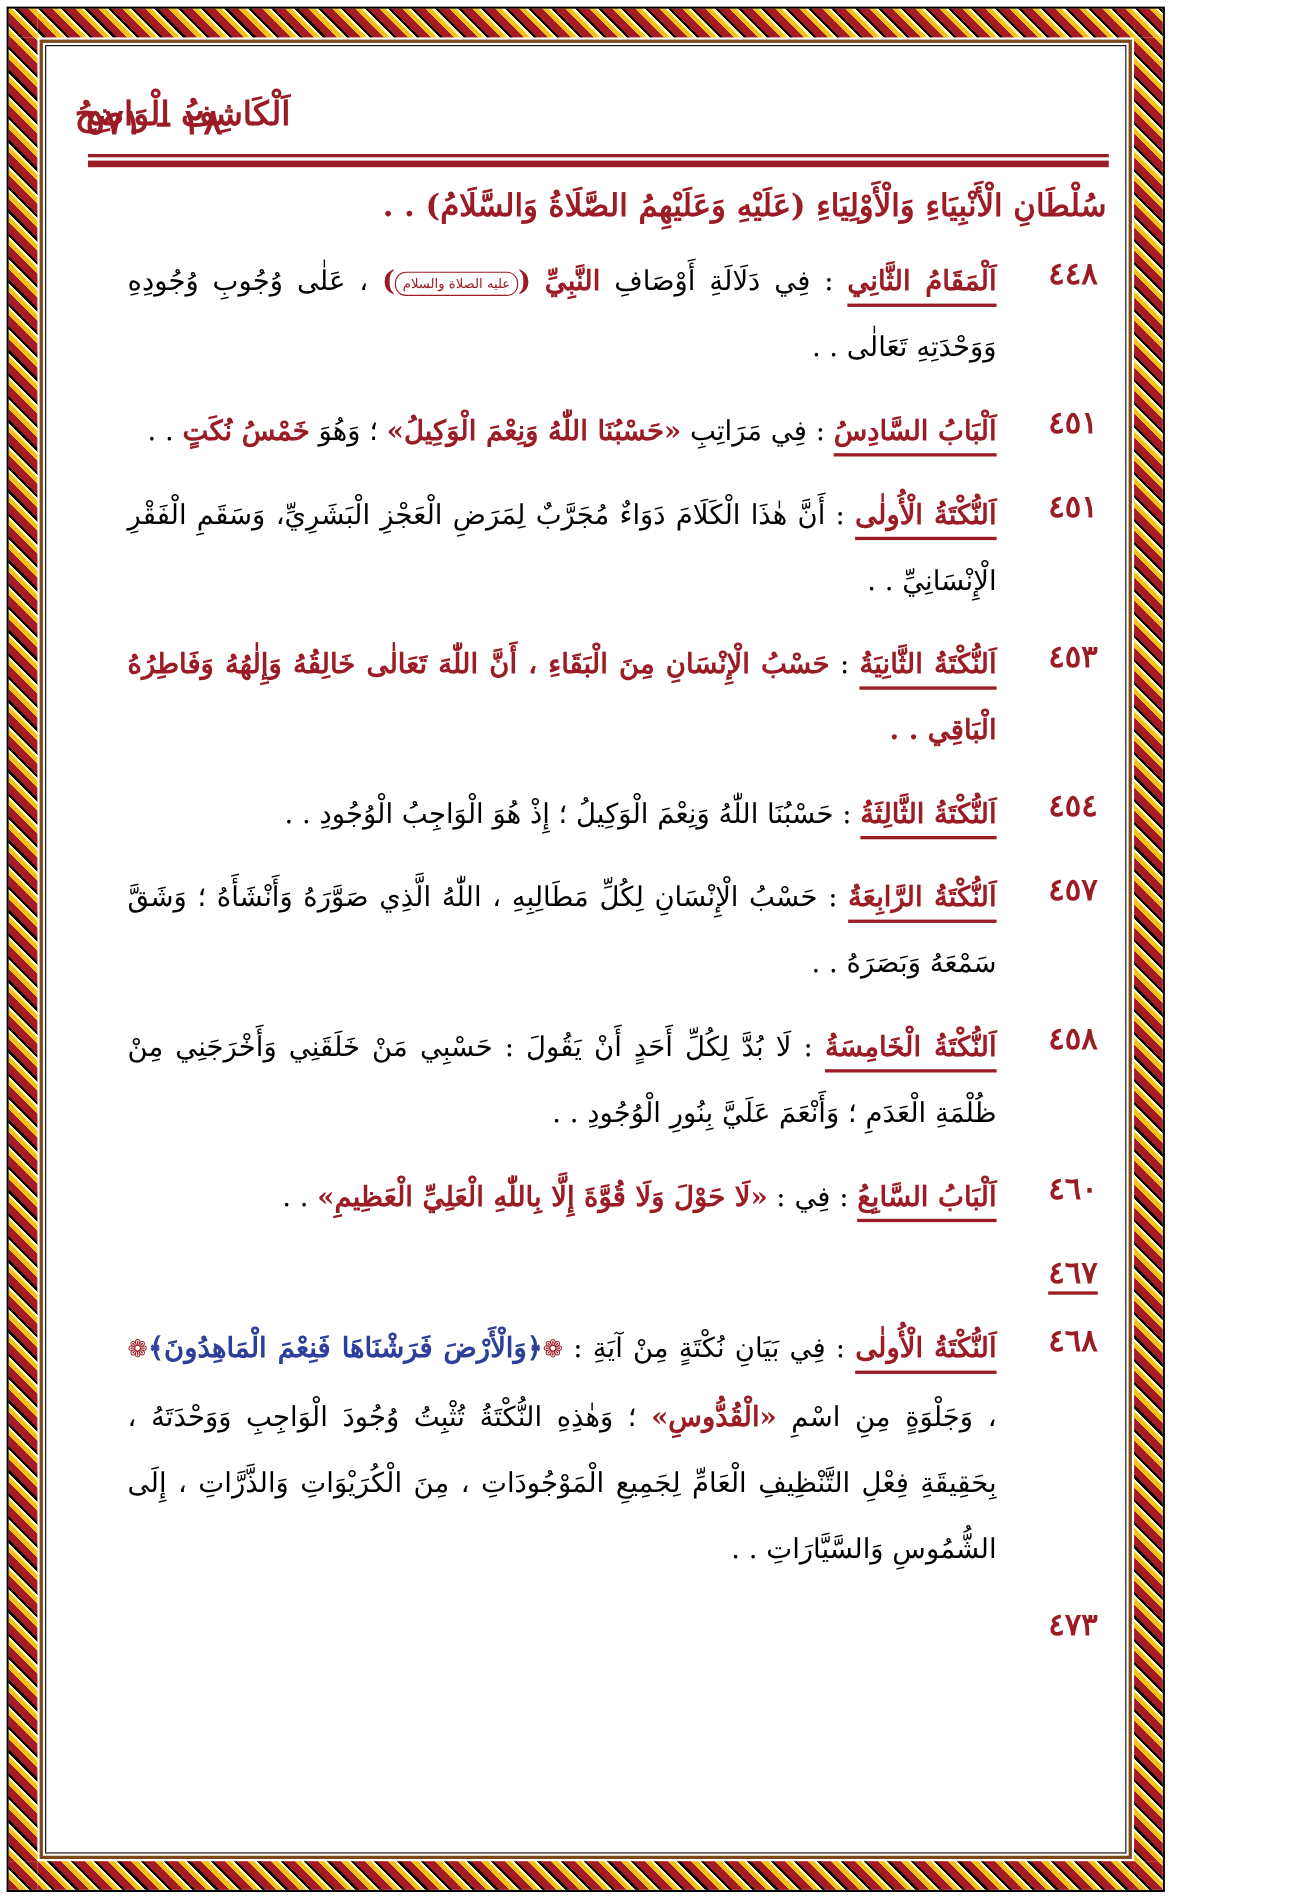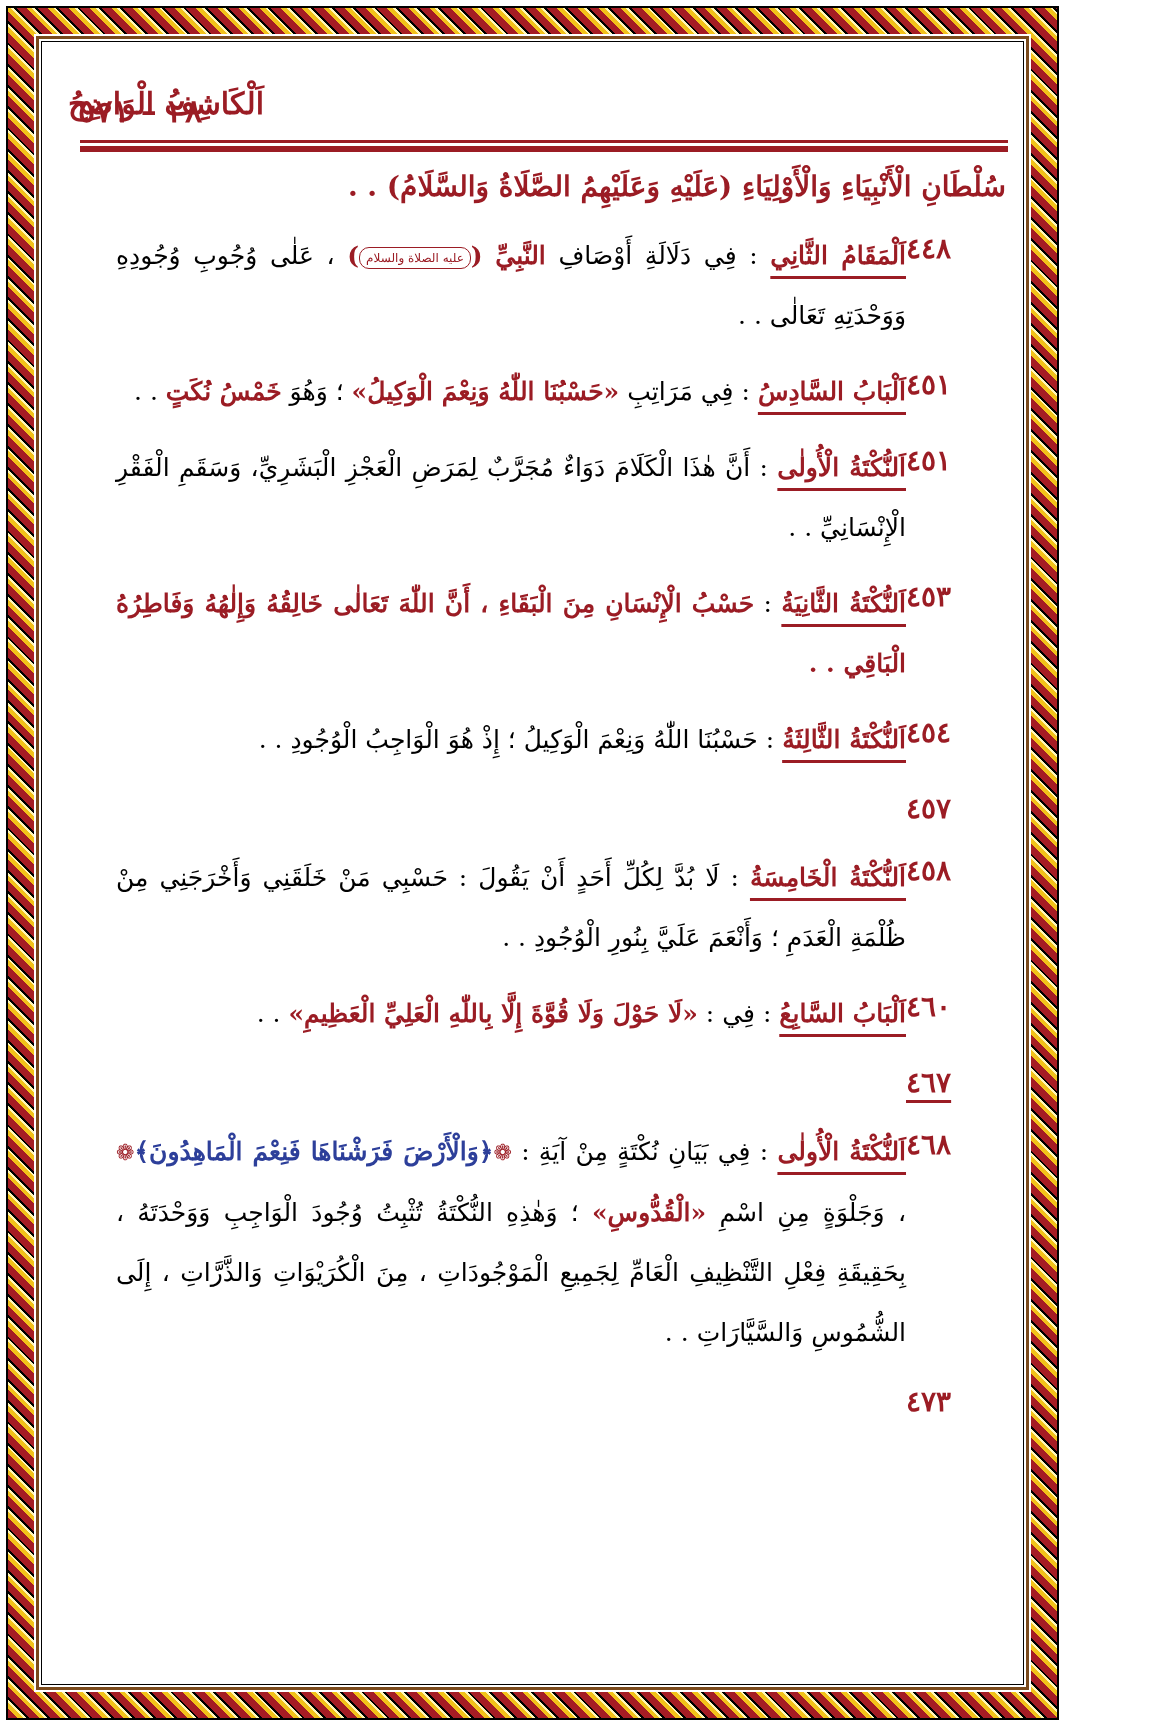--- a/index.html
+++ b/index.html
@@ -50,21 +50,21 @@
   .lead-line {
     font-size:28px; color:#9b1c24; font-weight:bold; line-height:46px;
     padding-right:2px; margin-top:10px;
   }
   .entry {
     display:flex; flex-direction:row; align-items:flex-start;
     margin-top:16px;
   }
   .entry-num {
     flex:0 0 92px; font-size:28px; color:#9b1c24; font-weight:bold;
-    line-height:46px; text-align:left; padding-right:10px;
+    line-height:46px; text-align:right; padding-right:10px;
   }
   .entry-num.ul { text-decoration:underline; text-decoration-thickness:3px; text-underline-offset:8px; }
   .entry-body {
     flex:1; font-size:25px; line-height:60px; text-align:justify;margin-left:48px;
   }
   .lbl {
     color:#9b1c24; font-weight:bold;
     text-decoration:underline; text-decoration-thickness:3px; text-underline-offset:12px;
   }
   .red { color:#9b1c24; font-weight:bold; }
@@ -122,20 +122,23 @@
 
     <div class="entry">
       <div class="entry-num">٤٥٤</div>
       <div class="entry-body">
         <span class="lbl">اَلنُّكْتَةُ الثَّالِثَةُ</span><span> : </span><span>حَسْبُنَا اللّٰهُ وَنِعْمَ الْوَكِيلُ ؛ إِذْ هُوَ الْوَاجِبُ الْوُجُودِ . .</span>
       </div>
     </div>
 
     <div class="entry">
       <div class="entry-num">٤٥٧</div>
+      <div class="entry-body">
+        <span class="lbl">اَلنُّكْتَةُ الرَّابِعَةُ</span><span> : </span><span>حَسْبُ الْإِنْسَانِ لِكُلِّ مَطَالِبِهِ ، اللّٰهُ الَّذِي صَوَّرَهُ وَأَنْشَأَهُ ؛ وَشَقَّ سَمْعَهُ وَبَصَرَهُ . .</span>
+      </div>
     </div>
 
     <div class="entry">
       <div class="entry-num">٤٥٨</div>
       <div class="entry-body">
         <span class="lbl">اَلنُّكْتَةُ الْخَامِسَةُ</span><span> : </span><span>لَا بُدَّ لِكُلِّ أَحَدٍ أَنْ يَقُولَ : حَسْبِي مَنْ خَلَقَنِي وَأَخْرَجَنِي مِنْ ظُلْمَةِ الْعَدَمِ ؛ وَأَنْعَمَ عَلَيَّ بِنُورِ الْوُجُودِ . .</span>
       </div>
     </div>
 
     <div class="entry">

